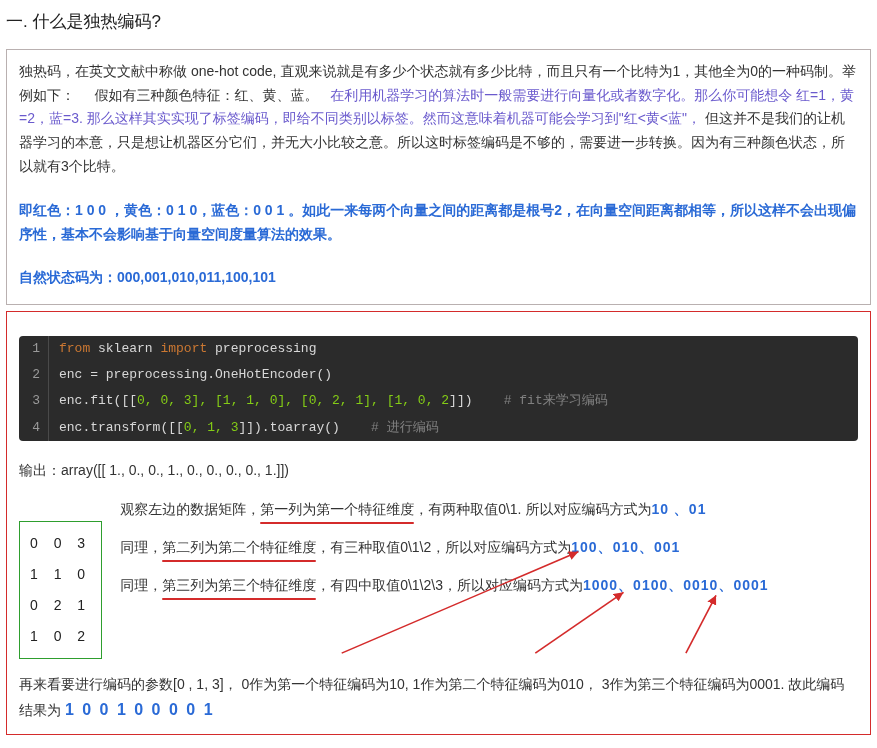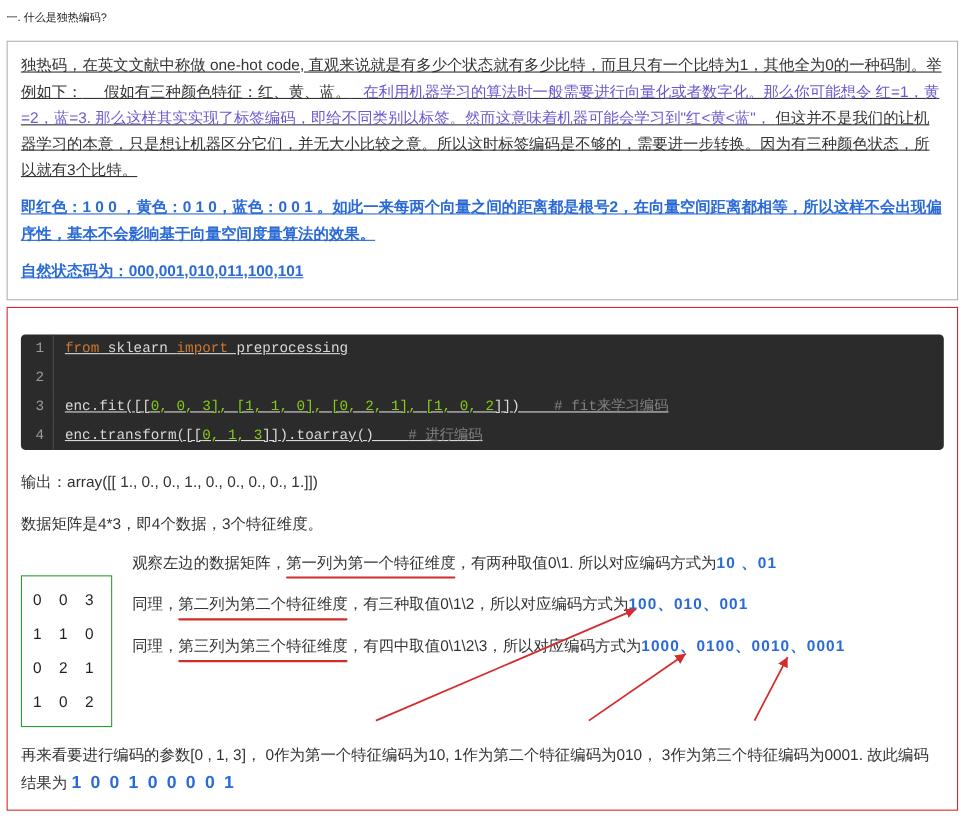--- a/index.html
+++ b/index.html
@@ -6,59 +6,59 @@
     body {
       font-family: "Microsoft YaHei", "PingFang SC", Arial, sans-serif;
       font-size: 14px;
       color: #333;
       background: #fff;
       width: 877px;
       padding: 8px 6px;
       line-height: 1.7;
     }
     .heading {
-      font-size: 10px;
+      font-size: 17px;
       margin-bottom: 12px;
       color: #222;
     }
     .box1 {
       border: 1px solid #b9b0b0;
       padding: 10px 12px;
       margin-bottom: 6px;
     }
     .box2 {
       border: 1px solid #d42b2b;
       padding: 10px 12px;
       position: relative;
     }
-    .para { margin-bottom: 4px; text-decoration: underline; }
+    .para { margin-bottom: 4px; }
     .purple { color: #6a5acd; }
     .blue-open { color: #2a6ad6; font-weight: 600; }
-    .spacer { margin-top: 10px; }
+    .spacer { margin-top: 20px; }
 
     .code-block {
       background: #2b2b2b;
       color: #d8d8d8;
       font-family: Consolas, "Courier New", monospace;
       font-size: 13px;
       border-radius: 4px;
       margin: 14px 0 18px 0;
       overflow: hidden;
     }
     .code-row { display: flex; }
     .gutter {
       width: 30px;
       text-align: right;
       padding: 2px 8px 2px 0;
       color: #9a9a9a;
       border-right: 1px solid #4a4a4a;
       user-select: none;
       flex-shrink: 0;
     }
-    .code-line { padding: 2px 10px; white-space: pre; text-decoration: underline; }
+    .code-line { padding: 2px 10px; white-space: pre; }
     .kw-import { color: #cc7832; }
     .kw-num { color: #84cc16; }
     .kw-comment { color: #808080; }
 
     .output-line { margin: 6px 0 14px 0; }
 
     .matrix-wrap {
       display: flex;
       align-items: flex-start;
       gap: 18px;
@@ -122,33 +122,33 @@
 
 <div class="box2">
 
   <div class="code-block">
     <div class="code-row">
       <div class="gutter">1</div>
       <div class="code-line"><span class="kw-import">from</span><span> sklearn </span><span class="kw-import">import</span><span> preprocessing</span></div>
     </div>
     <div class="code-row">
       <div class="gutter">2</div>
+      <div class="code-line">enc = preprocessing.OneHotEncoder()</div>
     </div>
     <div class="code-row">
       <div class="gutter">3</div>
       <div class="code-line"><span>enc.fit([[</span><span class="kw-num">0, 0, 3], [1, 1, 0], [0, 2, 1], [1, 0, 2</span><span>]])    </span><span class="kw-comment"># fit来学习编码</span></div>
     </div>
     <div class="code-row">
       <div class="gutter">4</div>
       <div class="code-line"><span>enc.transform([[</span><span class="kw-num">0, 1, 3</span><span>]]).toarray()    </span><span class="kw-comment"># 进行编码</span></div>
     </div>
   </div>
 
   <div class="output-line">输出：array([[ 1.,  0.,  0.,  1.,  0.,  0.,  0.,  0.,  1.]])</div>
-  <div>数据矩阵是4*3，即4个数据，3个特征维度。</div>
 
   <div class="matrix-wrap">
     <div class="matrix">
       <div class="matrix-rows">
         <div>0 0 3</div>
         <div>1 1 0</div>
         <div>0 2 1</div>
         <div>1 0 2</div>
       </div>
     </div>

